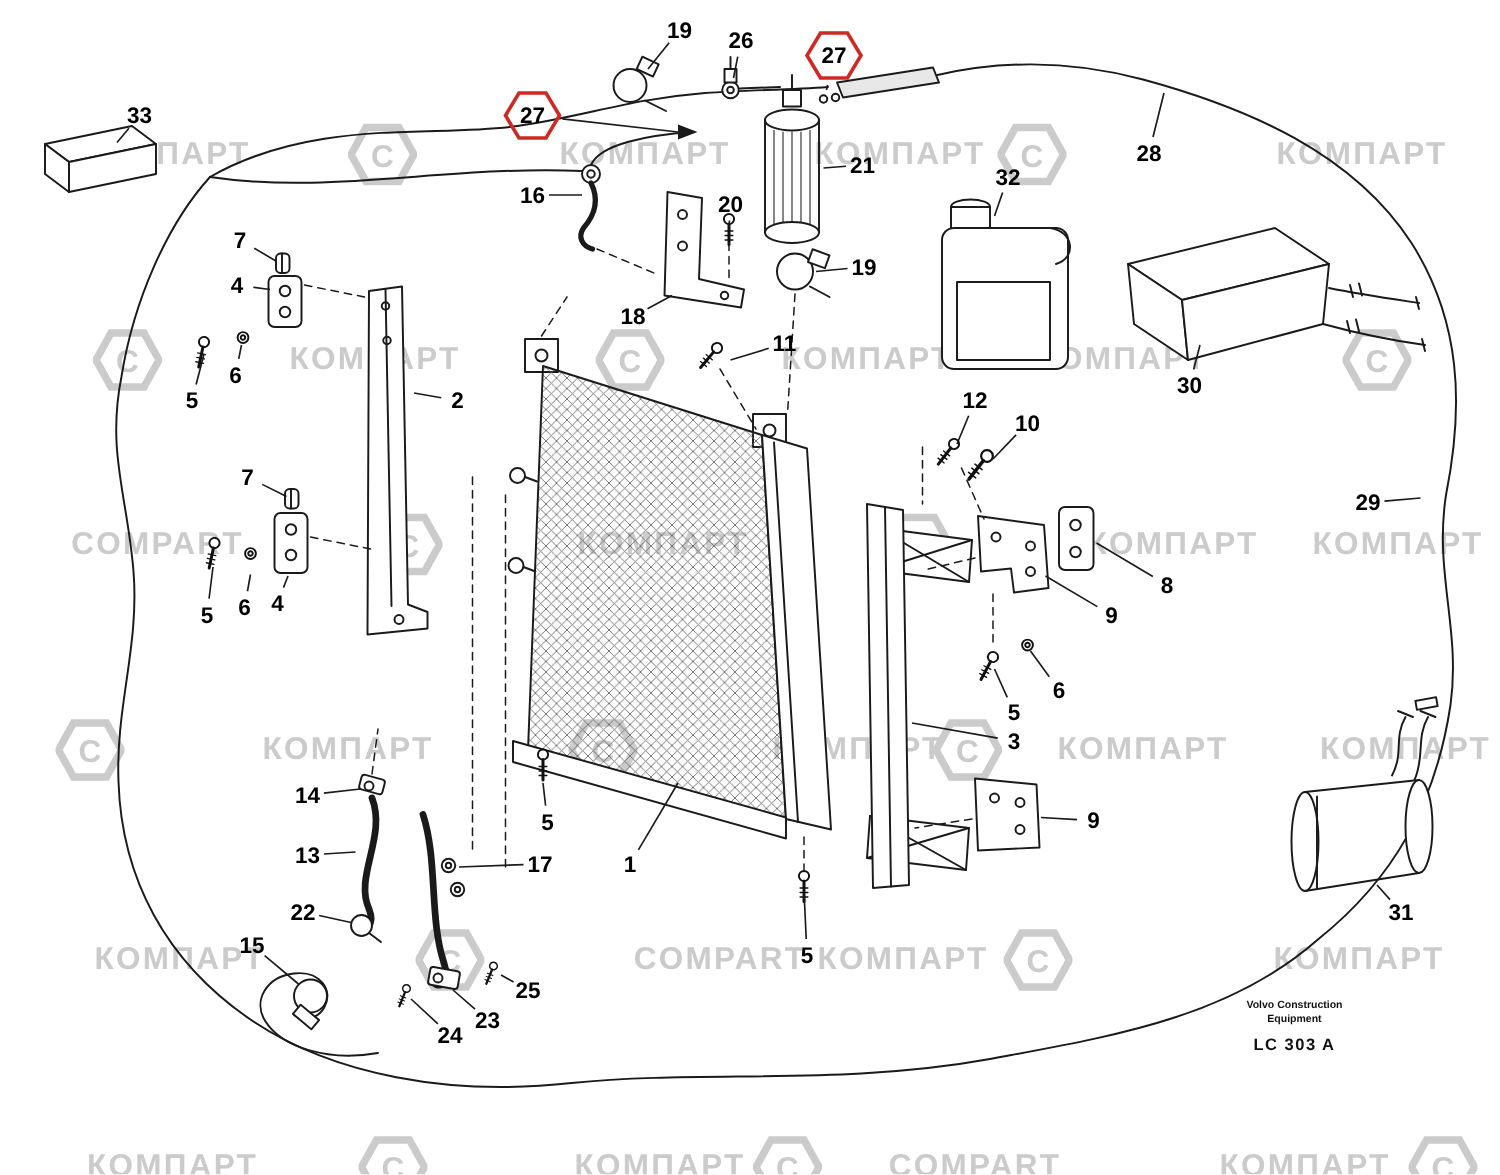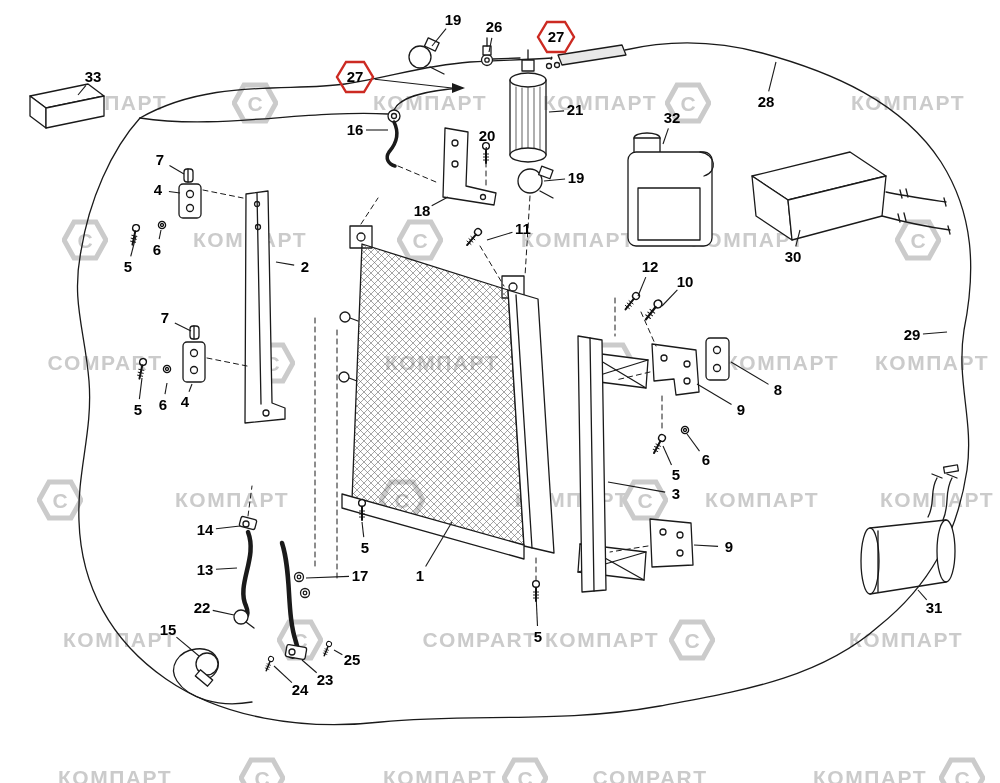--- a/index.html
+++ b/index.html
@@ -515,14 +515,19 @@
           <line x1="291.91716210909766" y1="682.5389188699363" x2="274" y2="666" stroke="#1a1a1a" stroke-width="1.1"></line>
           <text x="300" y="695" text-anchor="middle" class="callout-num">24</text>
         </g>
         <g>
           <line x1="537.4889246071228" y1="626.0118790531412" x2="536" y2="594" stroke="#1a1a1a" stroke-width="1.1"></line>
           <text x="538" y="642" text-anchor="middle" class="callout-num">5</text>
         </g>
       </g>
   </svg>
 
+  <div class="title-block">
+    <div class="tb-company">Volvo Construction</div>
+    <div class="tb-company">Equipment</div>
+    <div class="tb-code">LC 303  A</div>
+  </div>
 
 </div>
 
 </body></html>

